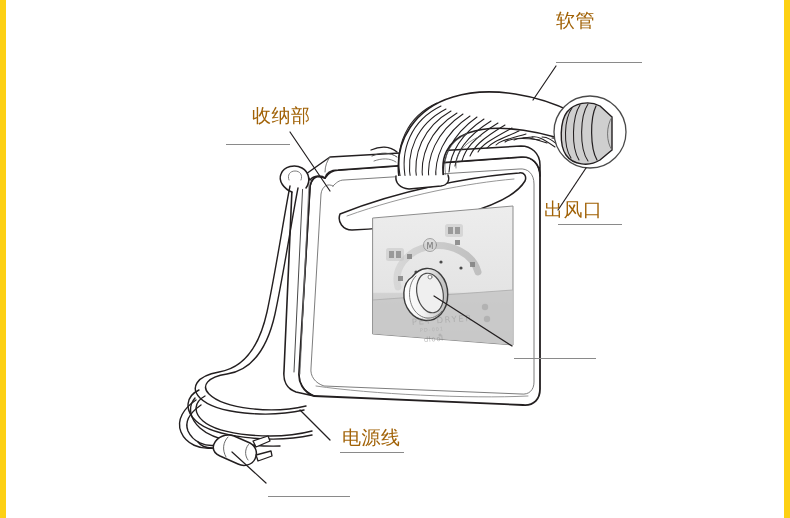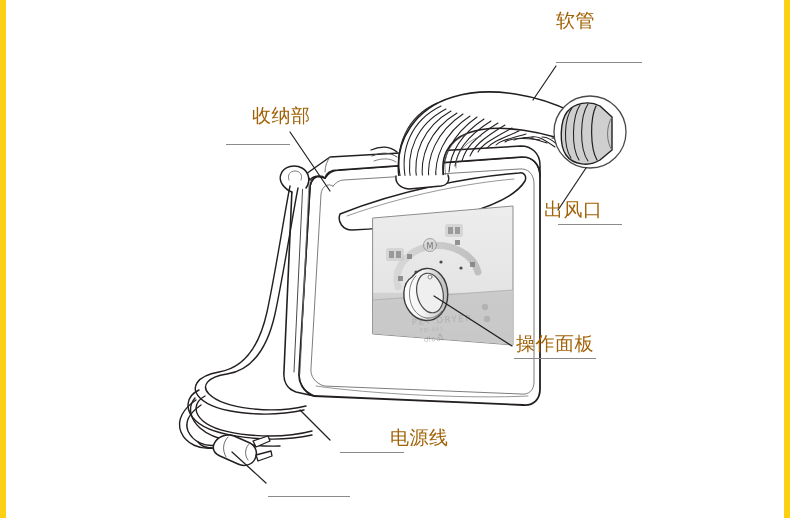--- a/index.html
+++ b/index.html
@@ -329,25 +329,22 @@
   <div class="callout-text" style="left:544px; top:198px;">
     <div>出风口</div>
   </div>
   <div class="rule" style="left:558px; top:224px; width:64px;"></div>
 
   <div class="callout-text" style="left:228px; top:104px;margin-left:24px;">
     <div>收纳部</div>
   </div>
   <div class="rule" style="left:226px; top:144px; width:64px;"></div>
 
-  <div class="callout-text" style="left:516px; top:332px;">
-    <div>操作面板</div>
-  </div>
   <div class="rule" style="left:514px; top:358px; width:82px;"></div>
 
-  <div class="callout-text" style="left:342px; top:426px;margin-left:48px;">
+  <div class="callout-text" style="left:342px; top:426px;">
     <div>电源线</div>
   </div>
   <div class="rule" style="left:340px; top:452px; width:64px;"></div>
 
   <div class="rule" style="left:268px; top:496px; width:82px;"></div>
 
 </div>
 
 </body></html>

